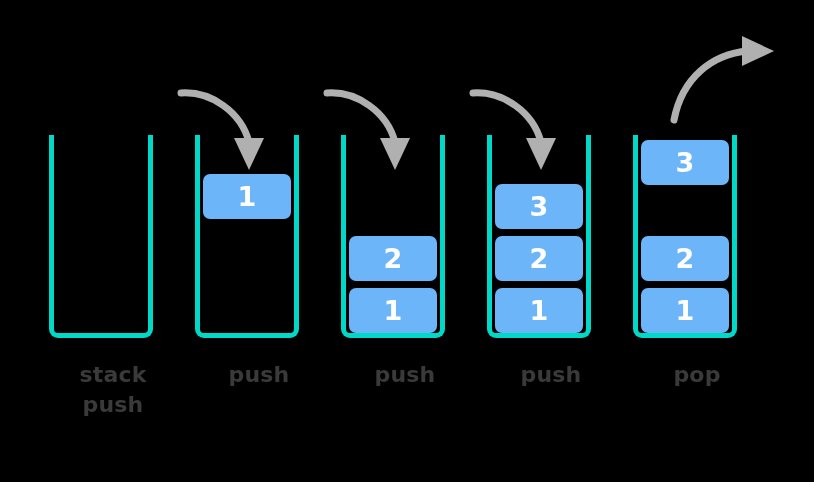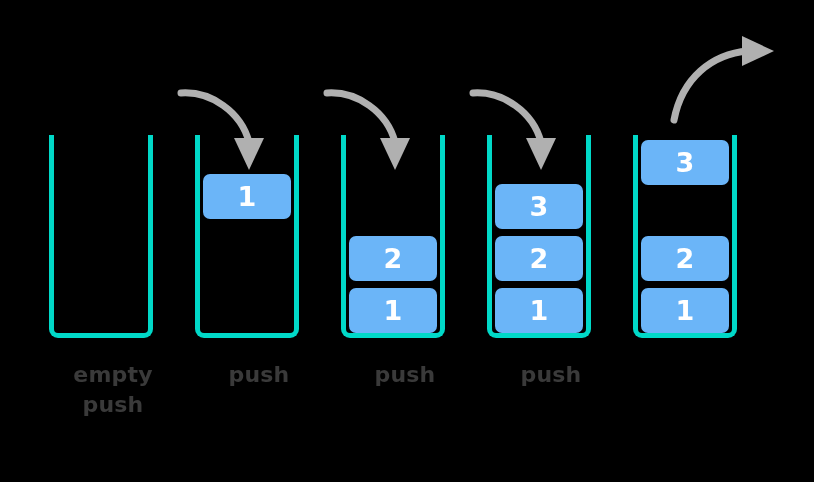--- a/index.html
+++ b/index.html
@@ -91,21 +91,21 @@
   }
 </style>
 </head>
 <body>
 
 <div id="stage">
 
   <div class="column" style="left:40px;">
     <div class="container-u" style="--teal:#00D9C8;"></div>
     <div class="caption">
-      <span>empty</span>
+      <span>stack</span>
       <span class="line2">push</span>
     </div>
   </div>
 
   <div class="column" style="left:186px;">
     <svg class="arrow-svg" viewBox="0 0 146 200">
       <path d="M -5 93 C 25 91 55 112 63 142" stroke="#B0B0B0" stroke-width="7" fill="none" stroke-linecap="round"></path>
       <path d="M 48 138 L 78 138 L 63 170 Z" fill="#B0B0B0"></path>
     </svg>
     <div class="container-u" style="--teal:#00D9C8;"></div>
@@ -147,15 +147,19 @@
 
   <div class="column" style="left:624px;">
     <svg class="arrow-svg" viewBox="0 0 146 200">
       <path d="M 50 120 C 58 78 88 54 124 51" stroke="#B0B0B0" stroke-width="7" fill="none" stroke-linecap="round"></path>
       <path d="M 118 36 L 118 66 L 150 51 Z" fill="#B0B0B0"></path>
     </svg>
     <div class="container-u" style="--teal:#00D9C8;"></div>
     <div class="box" style="--blue:#6BB5F8; top:140px;">3</div>
     <div class="box" style="--blue:#6BB5F8; top:236px;">2</div>
     <div class="box" style="--blue:#6BB5F8; top:288px;">1</div>
+    <div class="caption">
+      <span>pop</span>
+      <span class="line2"></span>
+    </div>
   </div>
 
 </div>
 
 </body></html>

